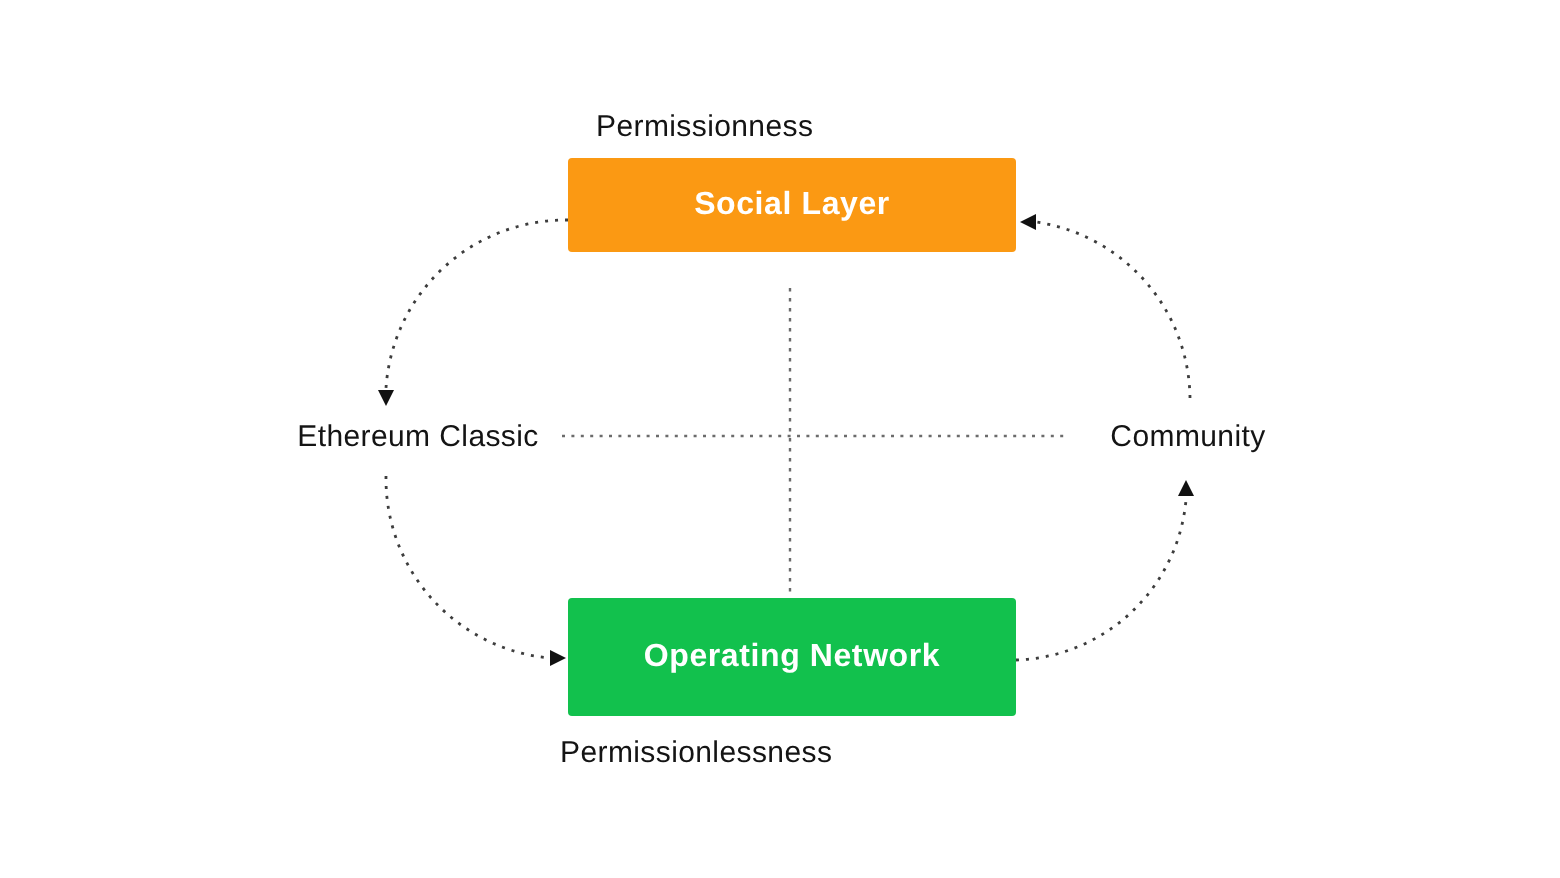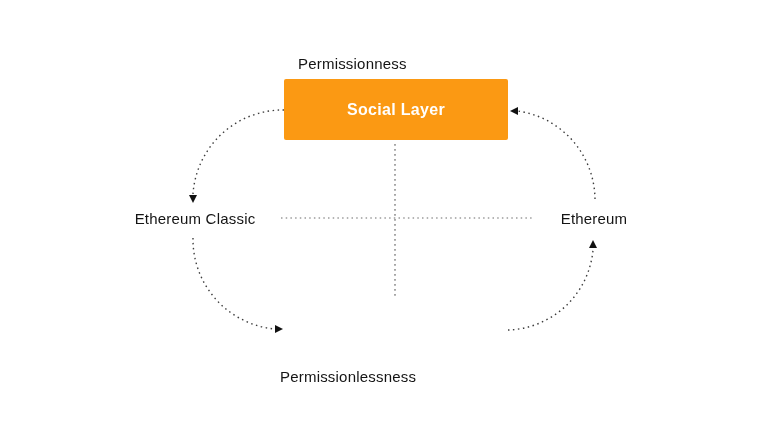--- a/index.html
+++ b/index.html
@@ -40,32 +40,32 @@
   }
   .box {
     position: absolute;
     left: 284px;
     width: 224px;
     display: flex;
     align-items: center;
     justify-content: center;
     border-radius: 2px;
   }
-  .box-top { top: 79px; height: 61px; }
+  .box-top { top: 79px; height: 47px; }
   .box-bottom { top: 299px; height: 59px; }
   .box-label {
     color: #ffffff;
     font-size: 16px;
     font-weight: bold;
     letter-spacing: 0.3px;
     white-space: nowrap;
   }
   .label-top { top: 55px; left: 298px; width: 200px; }
   .label-bottom { top: 368px; left: 280px; width: 200px; }
-  .label-left { top: 210px; left: 115px; width: 160px; }
+  .label-left { top: 210px; left: 129px; width: 160px; }
   .label-right { top: 210px; left: 534px; width: 120px; }
 </style>
 </head>
 <body>
 
 <div class="canvas" style="color: rgb(20, 20, 20);">
 
   <svg class="lines-svg" viewBox="0 0 780 439" xmlns="http://www.w3.org/2000/svg">
 
     <line x1="395" y1="144" x2="395" y2="296" fill="none" stroke-width="1.2" stroke-dasharray="1.8 3.2" stroke="#6b6b6b"></line>
@@ -81,20 +81,23 @@
     <polygon points="589,248 597,248 593,240" fill="#111111"></polygon>
 
     <path d="M 595 199 A 90 90 0 0 0 518 111" fill="none" stroke-width="1.4" stroke-dasharray="1.5 3.5" stroke="#3d3d3d"></path>
     <polygon points="518,107 518,115 510,111" fill="#111111"></polygon>
   </svg>
 
   <div class="axis-label label-top">Permissionness</div>
   <div class="axis-label label-bottom">Permissionlessness</div>
 
   <div class="node-label label-left">Ethereum Classic</div>
-  <div class="node-label label-right">Ethereum</div>
+  <div class="node-label label-right">Community</div>
 
   <div class="box box-top" style="background-color: rgb(251, 153, 19);">
     <span class="box-label">Social Layer</span>
   </div>
 
+  <div class="box box-bottom" style="background-color: rgb(18, 193, 77);">
+    <span class="box-label">Operating Network</span>
+  </div>
 
 </div>
 
 </body></html>

